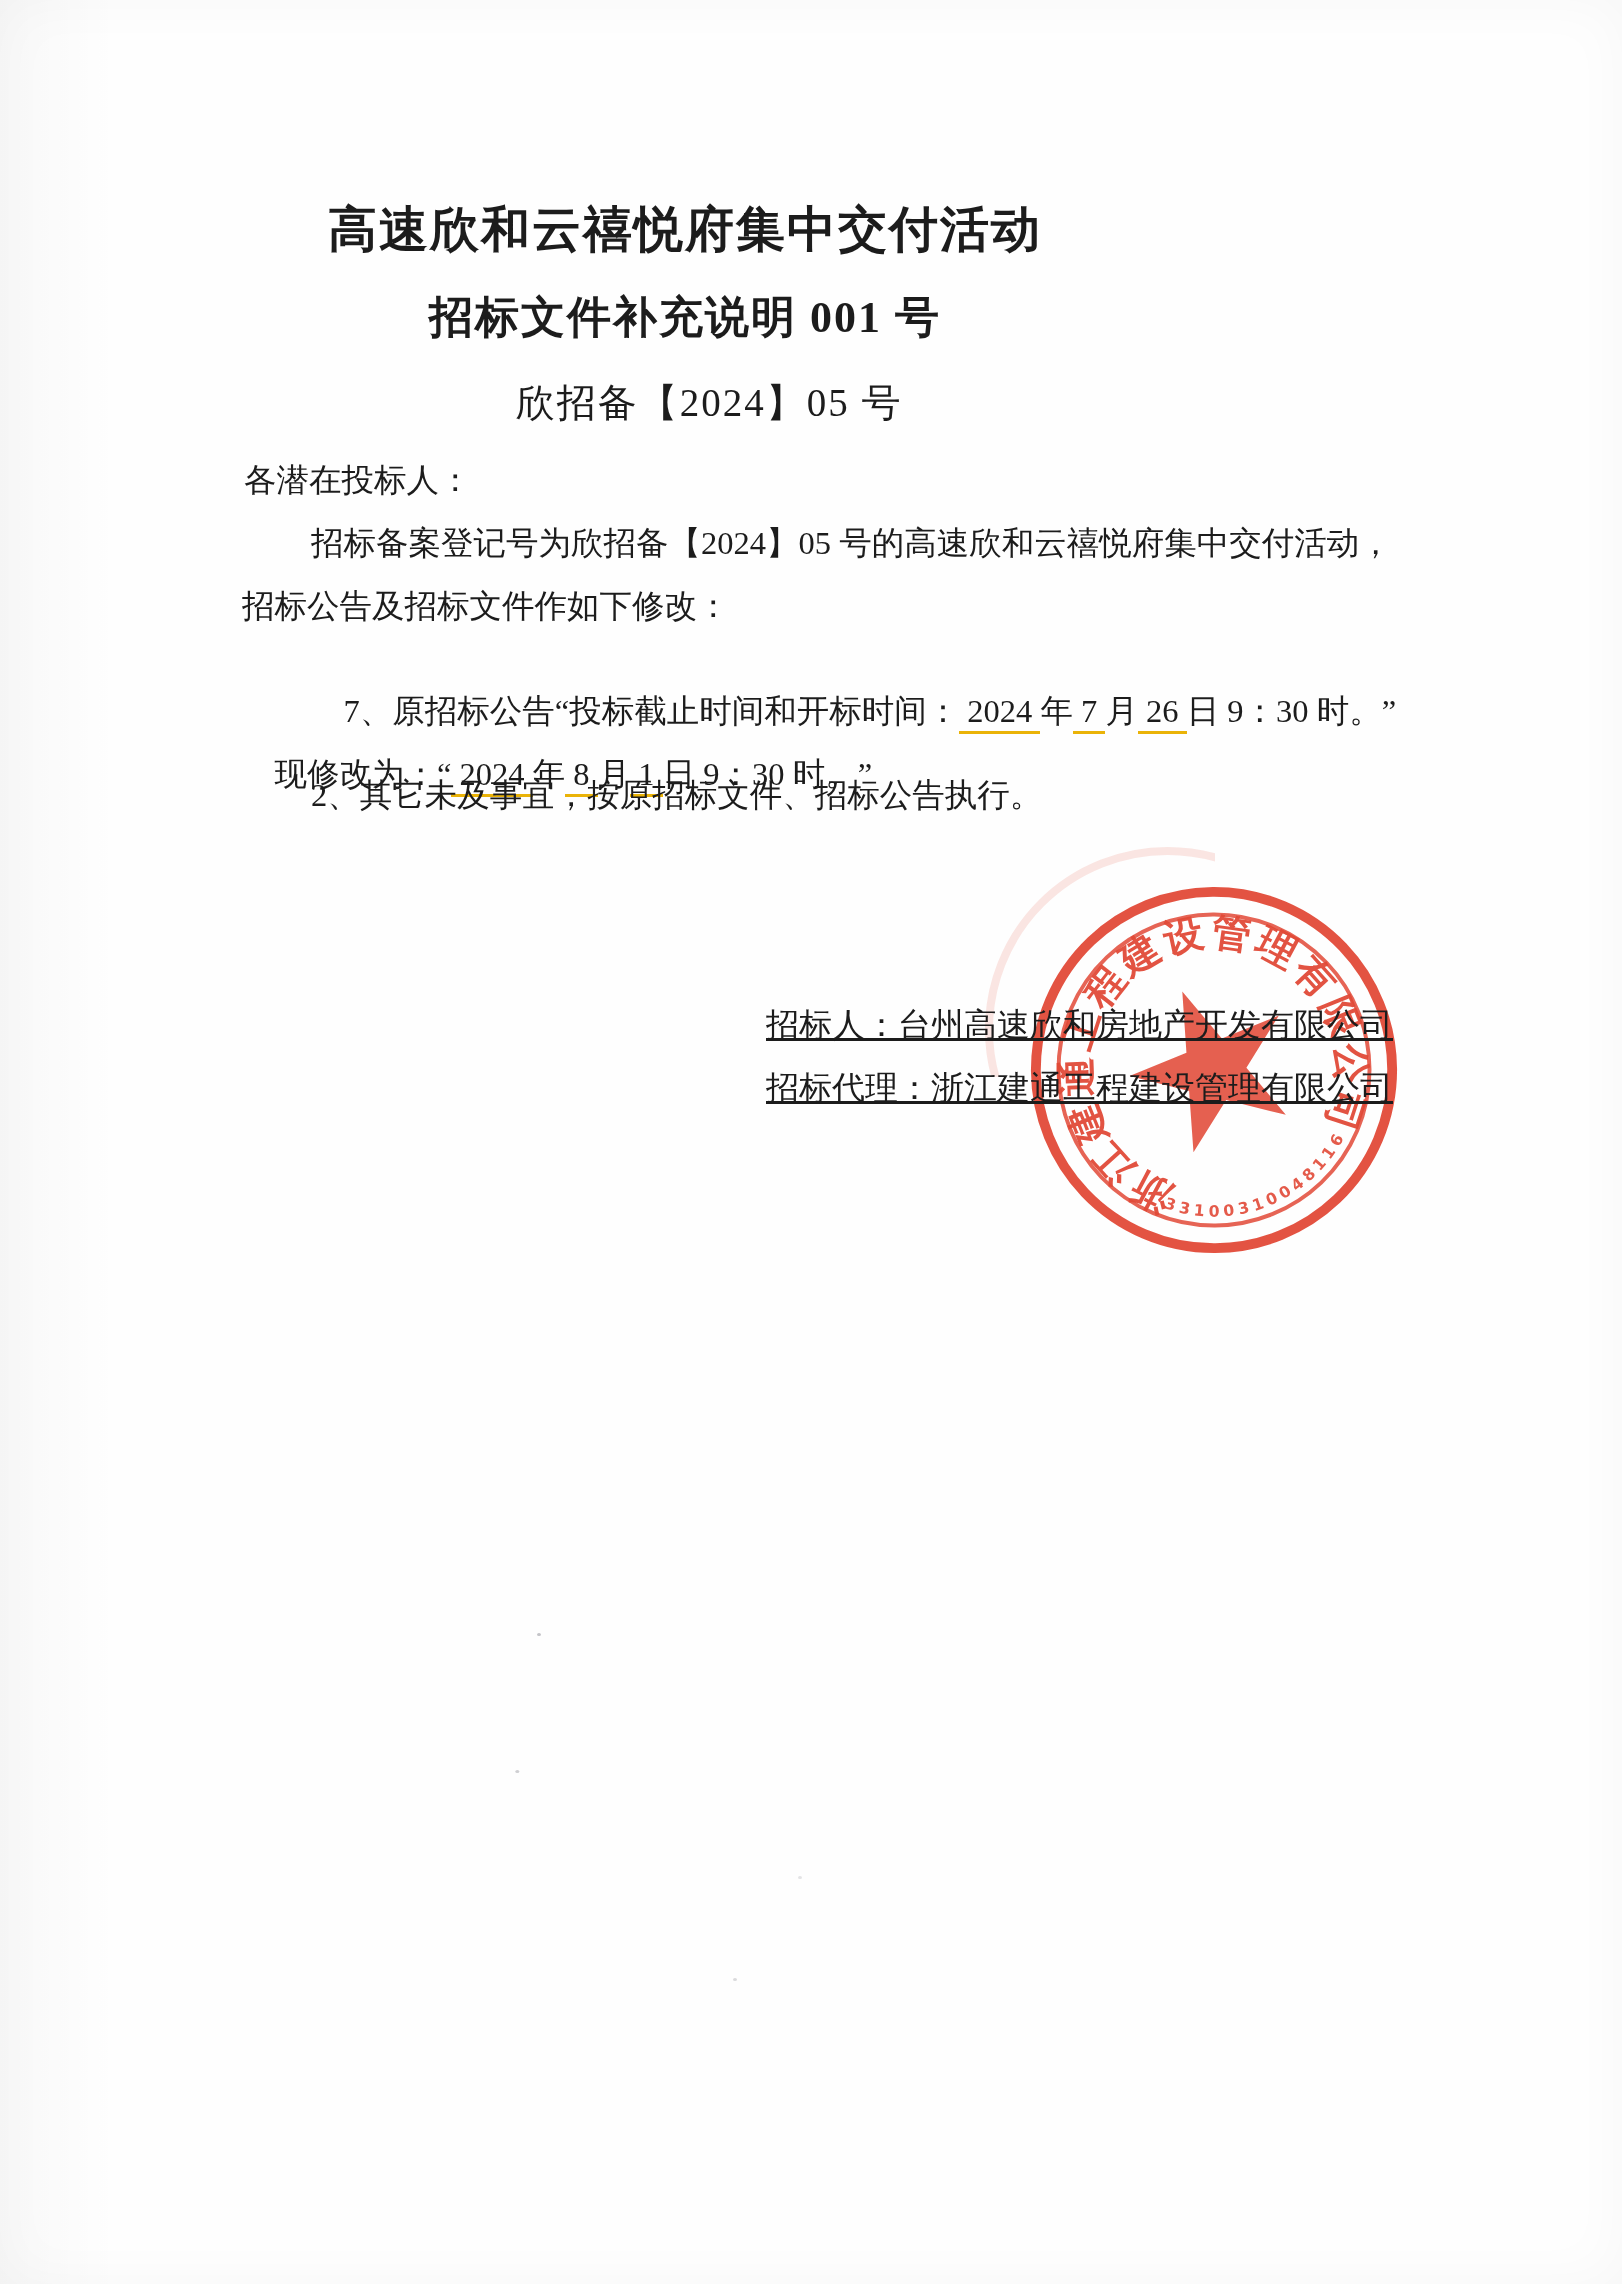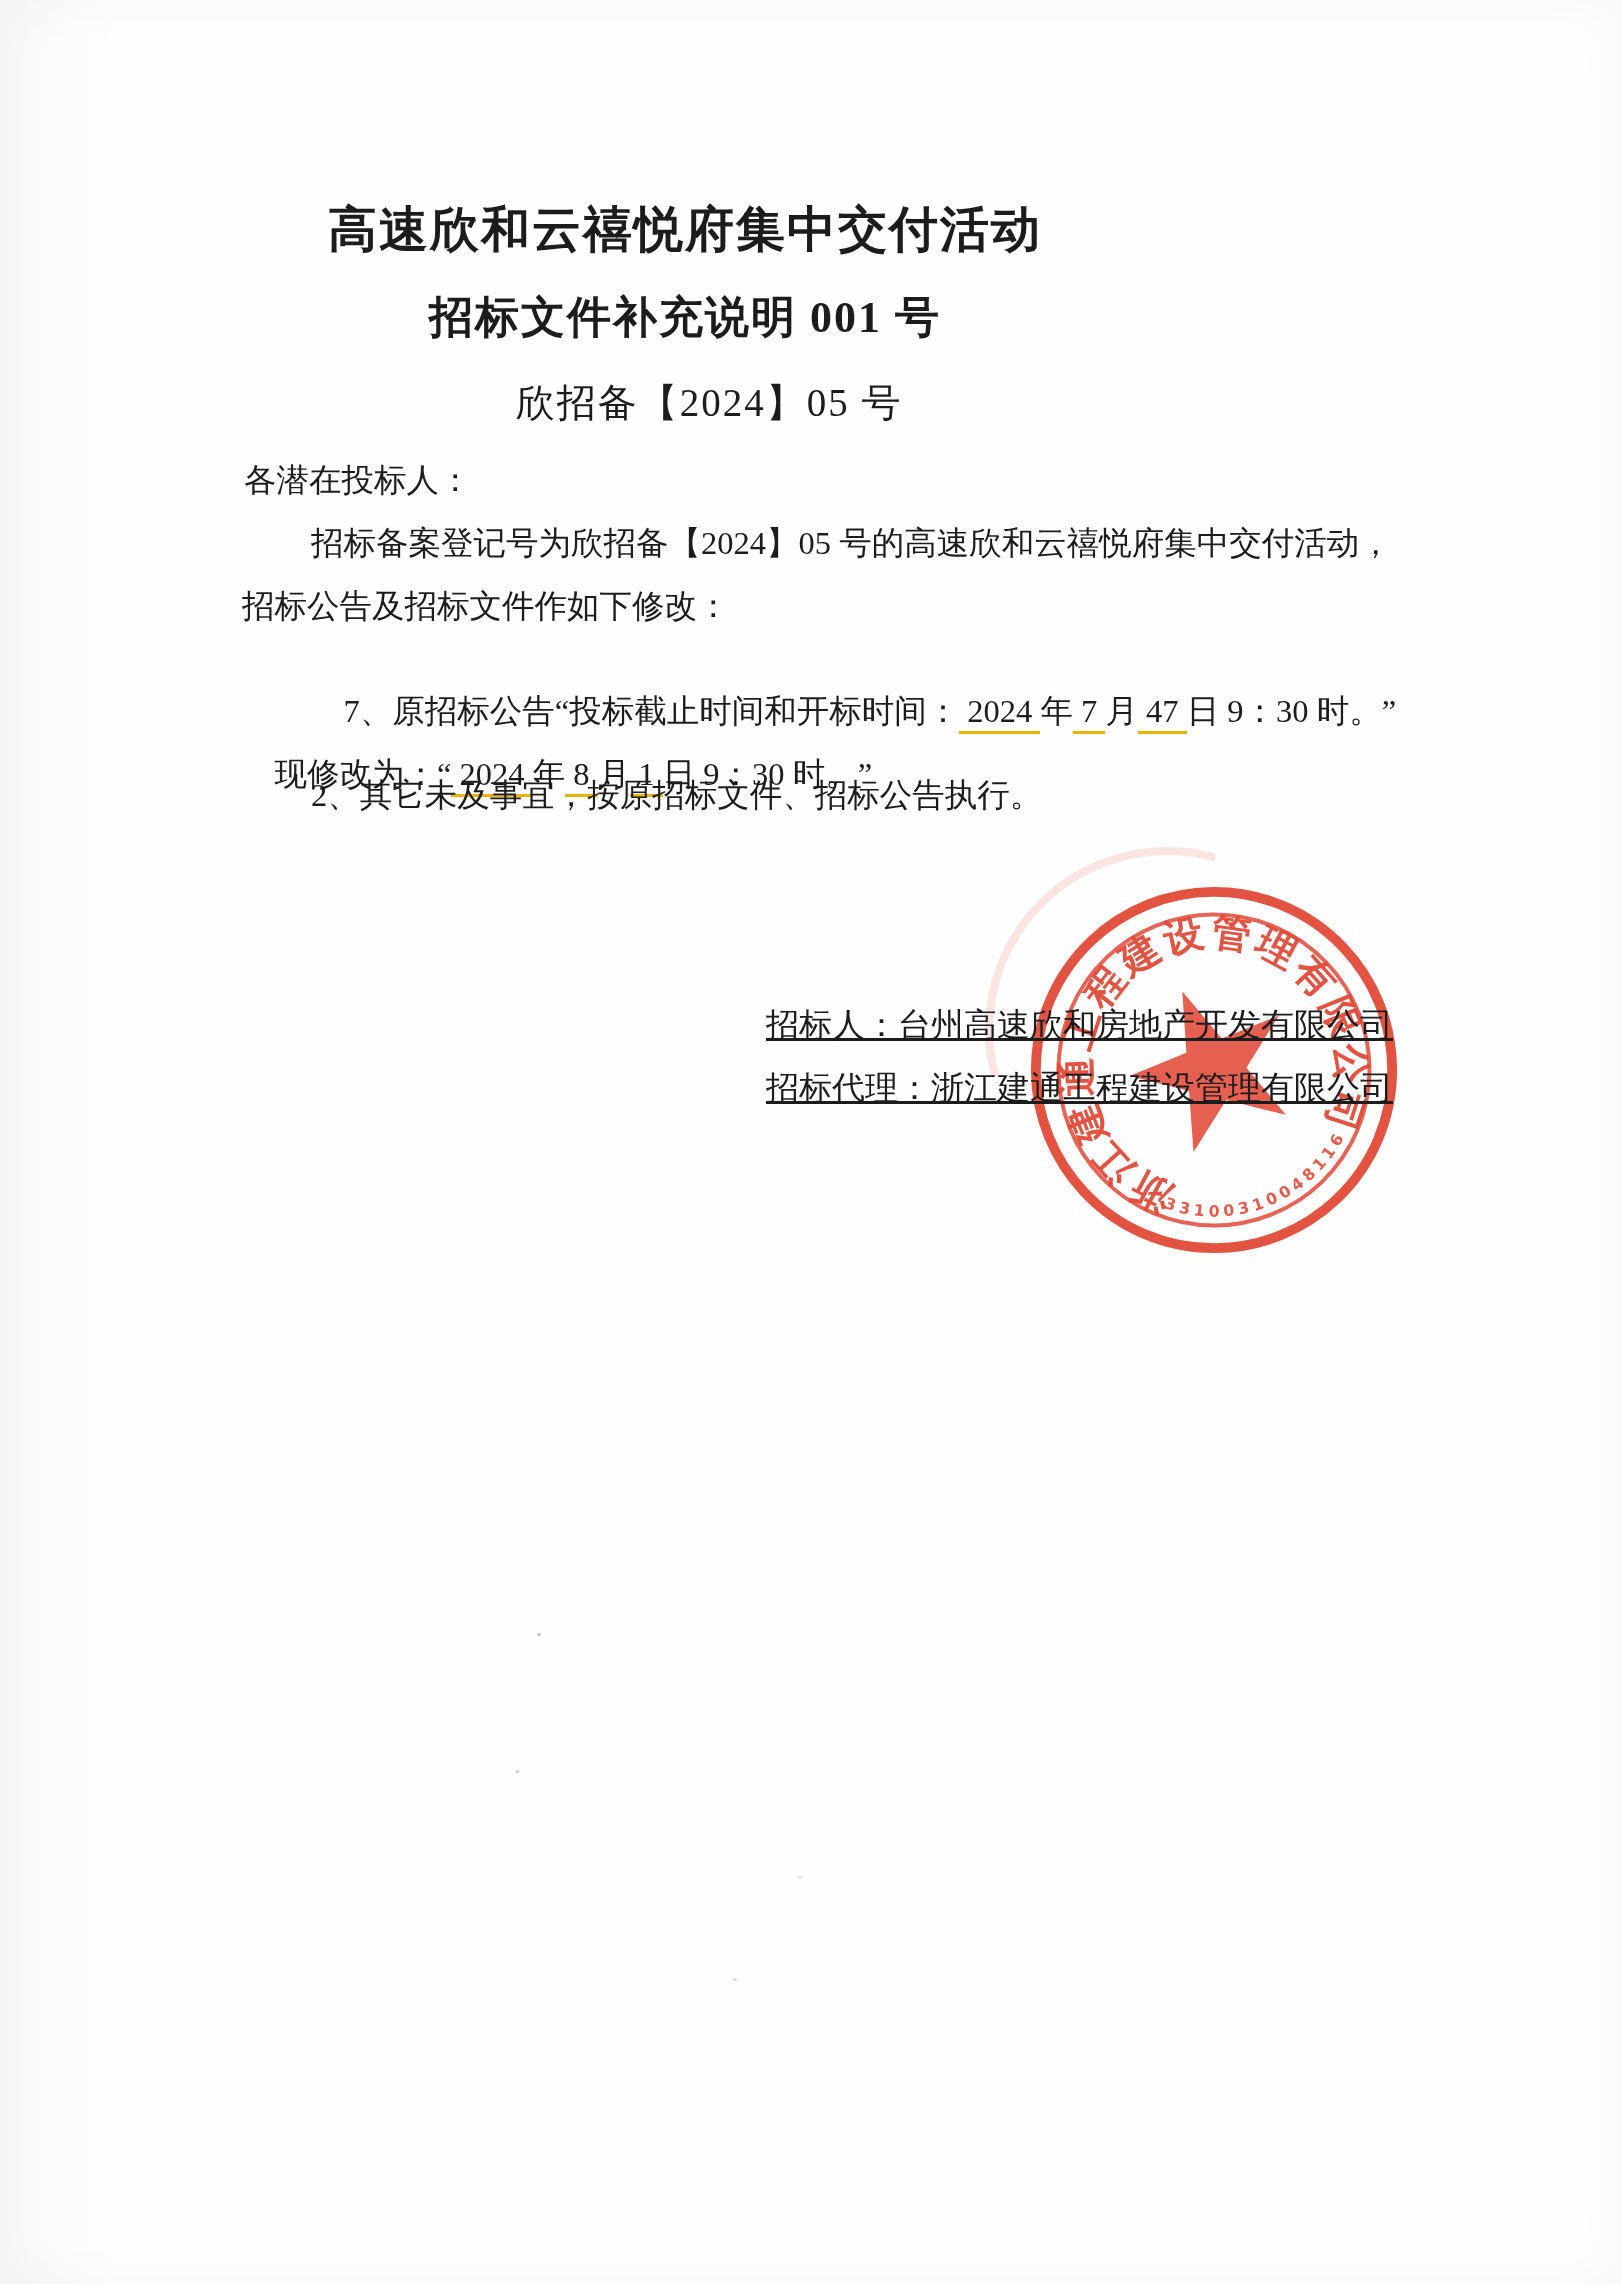--- a/index.html
+++ b/index.html
@@ -120,21 +120,21 @@
   <div class="title t1">高速欣和云禧悦府集中交付活动</div>
   <div class="title t2">招标文件补充说明 001 号</div>
   <div class="title t3">欣招备【2024】05 号</div>
 
   <div class="line" style="left:244px; top:459px;">各潜在投标人：</div>
 
   <div class="line" style="left:311px; top:522px;">招标备案登记号为欣招备【2024】05 号的高速欣和云禧悦府集中交付活动，</div>
   <div class="line" style="left:242px; top:585px;">招标公告及招标文件作如下修改：</div>
 
   <div class="line" style="left:311px; top:648px;">
-    <span>7、原招标公告“投标截止时间和开标时间：</span><span class="u"> 2024 </span><span>年</span><span class="u"> 7 </span><span>月</span><span class="u"> 47 </span><span>日 9：30 时。”</span>
+    <span>7、原招标公告“投标截止时间和开标时间：</span><span class="u"> 2024 </span><span>年</span><span class="u"> 7 </span><span>月</span><span class="u"> 26 </span><span>日 9：30 时。”</span>
   </div>
 
   <div class="line" style="left:242px; top:711px;">
     <span>现修改为：“</span><span class="u"> 2024 </span><span>年</span><span class="u"> 8 </span><span>月</span><span class="u"> 1 </span><span>日 9：30 时。”</span>
   </div>
 
   <div class="line" style="left:311px; top:774px;">2、其它未及事宜，按原招标文件、招标公告执行。</div>
 
   <div class="sig" style="left:766px; top:1003px;">招标人：台州高速欣和房地产开发有限公司</div>
   <div class="sig" style="left:766px; top:1066px;">招标代理：浙江建通工程建设管理有限公司</div>

